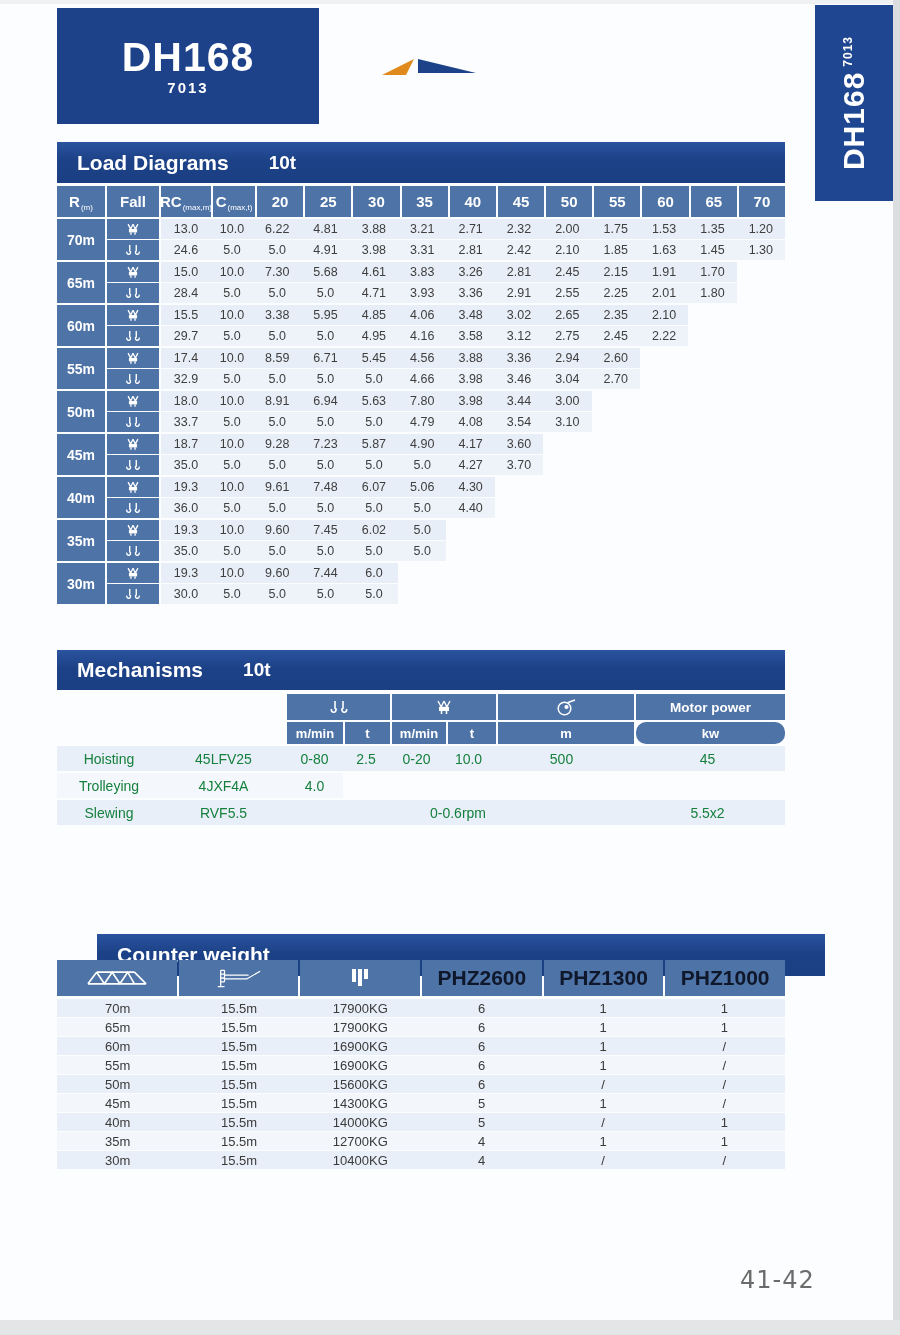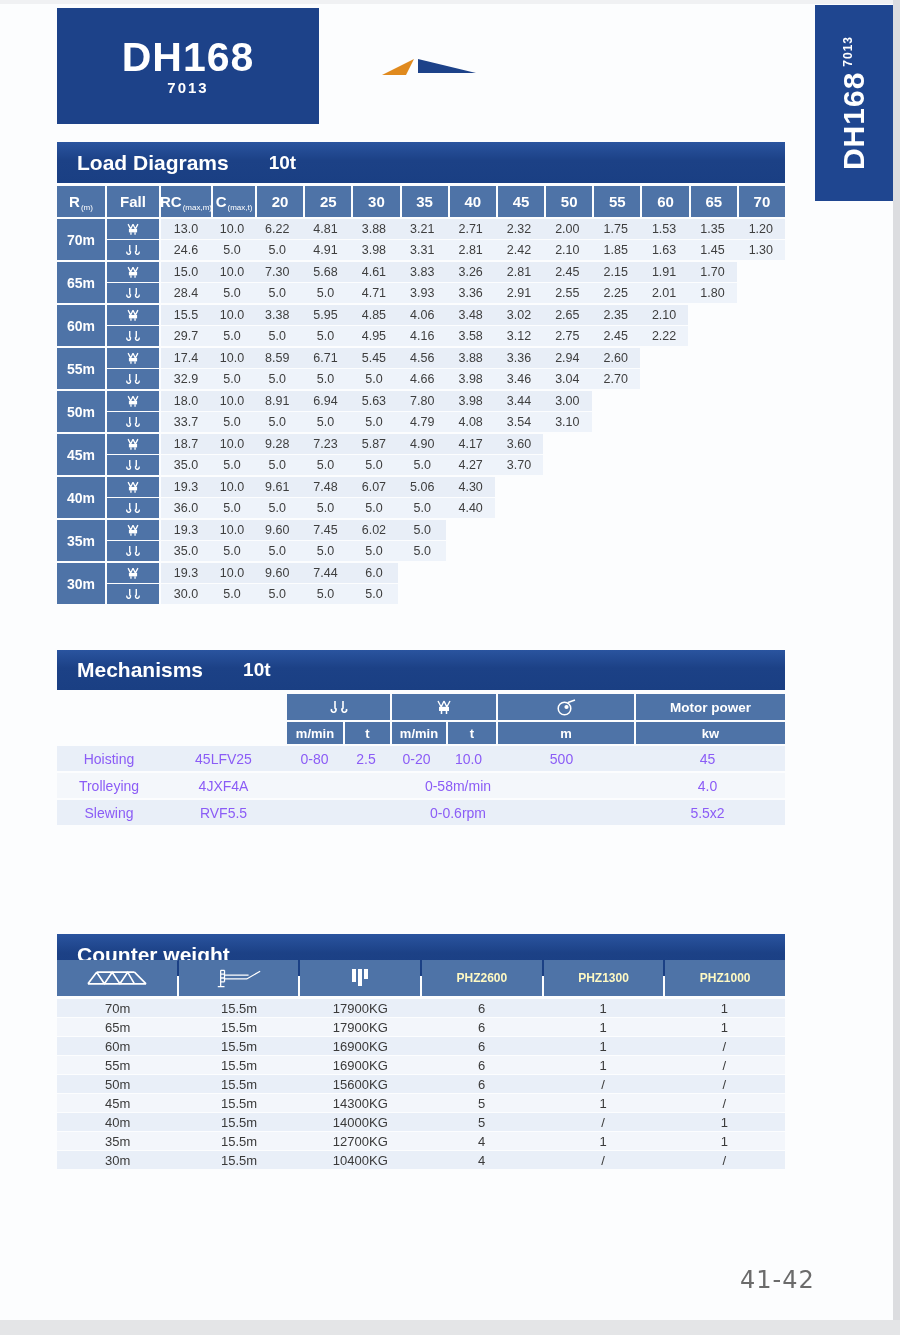--- a/index.html
+++ b/index.html
@@ -76,29 +76,29 @@
   }
   .mh { background:#4e73a7; color:#fff; display:flex; align-items:center; justify-content:center; }
   .mh-name { font-size:17px; font-weight:700; }
   .mh-unit { font-size:13px; font-weight:700; }
   .mh-motor { font-size:13.5px; font-weight:700; }
   .mech-body { position:absolute; left:57px; top:746px; width:728px;
     display:flex; flex-direction:column; gap:2px; }
   .mech-row { height:25px; display:grid;
     grid-template-columns:104px 125px 57px 46px 55px 49px 137px 1fr; }
   .mc { display:flex; align-items:center; justify-content:center;
-    font-size:14px; color:#8b5cf6; }
+    font-size:14px; color:#15803d; }
   .mech-row.a .mc { background:#e9eff8; }
   .mech-row.b .mc { background:#f4f7fb; }
 
   
   .cw-header { position:absolute; left:57px; top:960px; width:728px; height:36px;
     display:grid; grid-template-columns:repeat(6,1fr); gap:2px; }
-  .cw-hcell { background:#4e73a7; color:#fef9c3; display:flex; align-items:center;
-    justify-content:center; font-size:12px; font-weight:700; }
+  .cw-hcell { background:#4e73a7; color:#0f172a; display:flex; align-items:center;
+    justify-content:center; font-size:21px; font-weight:700; }
   .cw-body { position:absolute; left:57px; top:999px; width:728px;
     display:flex; flex-direction:column; gap:1px; }
   .cw-row { height:18px; display:grid; grid-template-columns:repeat(6,1fr); }
   .cw-cell { display:flex; align-items:center; justify-content:center;
     font-size:13px; color:#3a3a3a; background:#e9eff8; }
   .cw-row.alt .cw-cell { background:#f3f6fb; }
 
   .page-num { position:absolute; left:740px; top:1266px; font-size:24px;
     color:#6b6b6b; letter-spacing:1px; font-family:"DejaVu Sans",sans-serif; }
 </style>
@@ -558,49 +558,48 @@
           <circle cx="12.5" cy="8" r="2.1" fill="#fff"></circle>
           <path d="M14 3.5L21 1" stroke="#fff" stroke-width="1.5"></path>
         </svg>
     </div>
     <div class="mh mh-motor" style="grid-area:1/8/2/9;">Motor power</div>
     <div class="mh mh-unit" style="grid-area:2/3/3/4;">m/min</div>
     <div class="mh mh-unit" style="grid-area:2/4/3/5;">t</div>
     <div class="mh mh-unit" style="grid-area:2/5/3/6;">m/min</div>
     <div class="mh mh-unit" style="grid-area:2/6/3/7;">t</div>
     <div class="mh mh-unit" style="grid-area:2/7/3/8;">m</div>
-    <div class="mh mh-unit" style="grid-area:2/8/3/9;">kw</div>
+    <div class="mh mh-unit" style="grid-area:2/8/3/9;border-radius:10px;">kw</div>
   </div>
 
   <div class="mech-body">
     <div class="mech-row a">
       <div class="mc">Hoisting</div>
       <div class="mc">45LFV25</div>
       <div class="mc">0-80</div>
       <div class="mc">2.5</div>
       <div class="mc">0-20</div>
       <div class="mc">10.0</div>
       <div class="mc">500</div>
       <div class="mc">45</div>
     </div>
     <div class="mech-row b">
       <div class="mc">Trolleying</div>
       <div class="mc">4JXF4A</div>
-      <div class="mc" style="grid-column:3/8;">0-58m/min</div>
       <div class="mc">4.0</div>
     </div>
     <div class="mech-row a">
       <div class="mc">Slewing</div>
       <div class="mc">RVF5.5</div>
       <div class="mc" style="grid-column:3/8;">0-0.6rpm</div>
       <div class="mc">5.5x2</div>
     </div>
   </div>
 
-  <div class="sec-bar" style="top:934px;height:42px;">
+  <div class="sec-bar" style="top:934px;height:42px;margin-left:40px;">
     <span class="sec-title">Counter weight</span>
   </div>
 
   <div class="cw-header">
     <div class="cw-hcell">
       <svg width="62" height="20" viewBox="0 0 64 20">
           <path d="M11 4h39M2 16h60M11 4L2 16M50 4l12 12M11 4l8 12 8-12 8 12 8-12 7 12" fill="none" stroke="#fff" stroke-width="1.7"></path>
         </svg>
     </div>
     <div class="cw-hcell">

